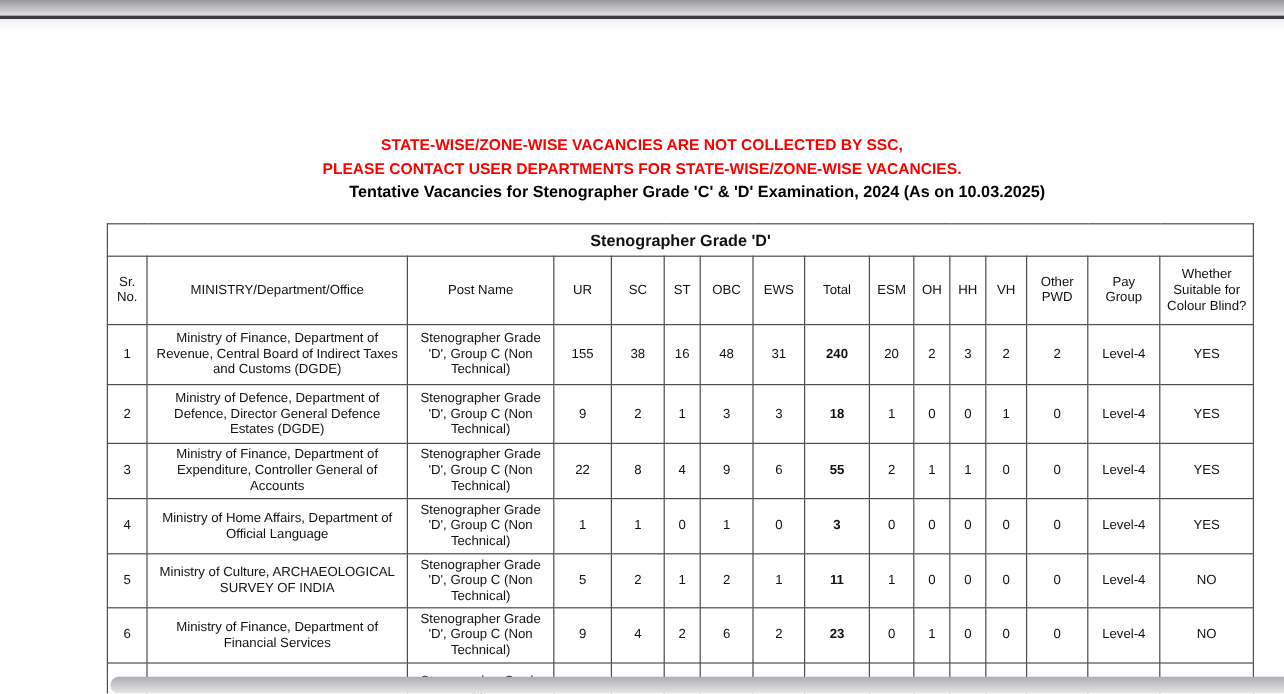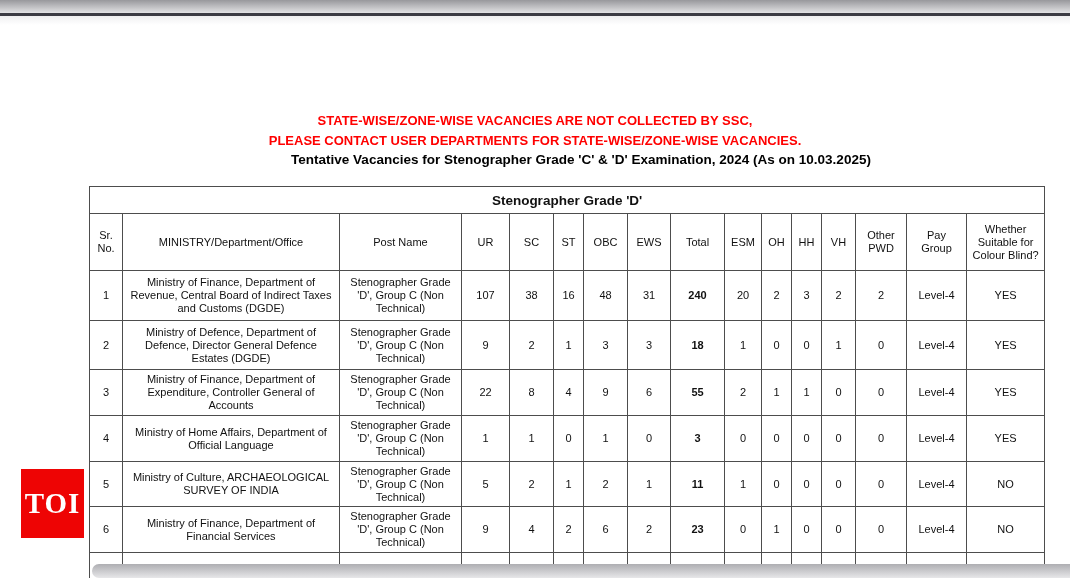--- a/index.html
+++ b/index.html
@@ -94,21 +94,21 @@
             <th>Other PWD</th>
             <th>Pay Group</th>
             <th>Whether Suitable for Colour Blind?</th>
           </tr>
       </thead>
       <tbody id="body-rows">
           <tr style="height: 50px;">
             <td>1</td>
             <td>Ministry of Finance, Department of Revenue, Central Board of Indirect Taxes and Customs (DGDE)</td>
             <td>Stenographer Grade 'D', Group C (Non Technical)</td>
-            <td>107</td>
+            <td>155</td>
             <td>38</td>
             <td>16</td>
             <td>48</td>
             <td>31</td>
             <td class="bold">240</td>
             <td>20</td>
             <td>2</td>
             <td>3</td>
             <td>2</td>
             <td>2</td>
@@ -220,19 +220,16 @@
             <td></td>
             <td></td>
             <td></td>
             <td></td>
             <td></td>
           </tr>
         </tbody>
     </table>
   </div>
 
-  <div class="toi" style="background: rgb(238, 4, 4);">
-    <span>TOI</span>
-  </div>
 
   <div class="bottom-edge"></div>
 
 </div>
 
 </body></html>

